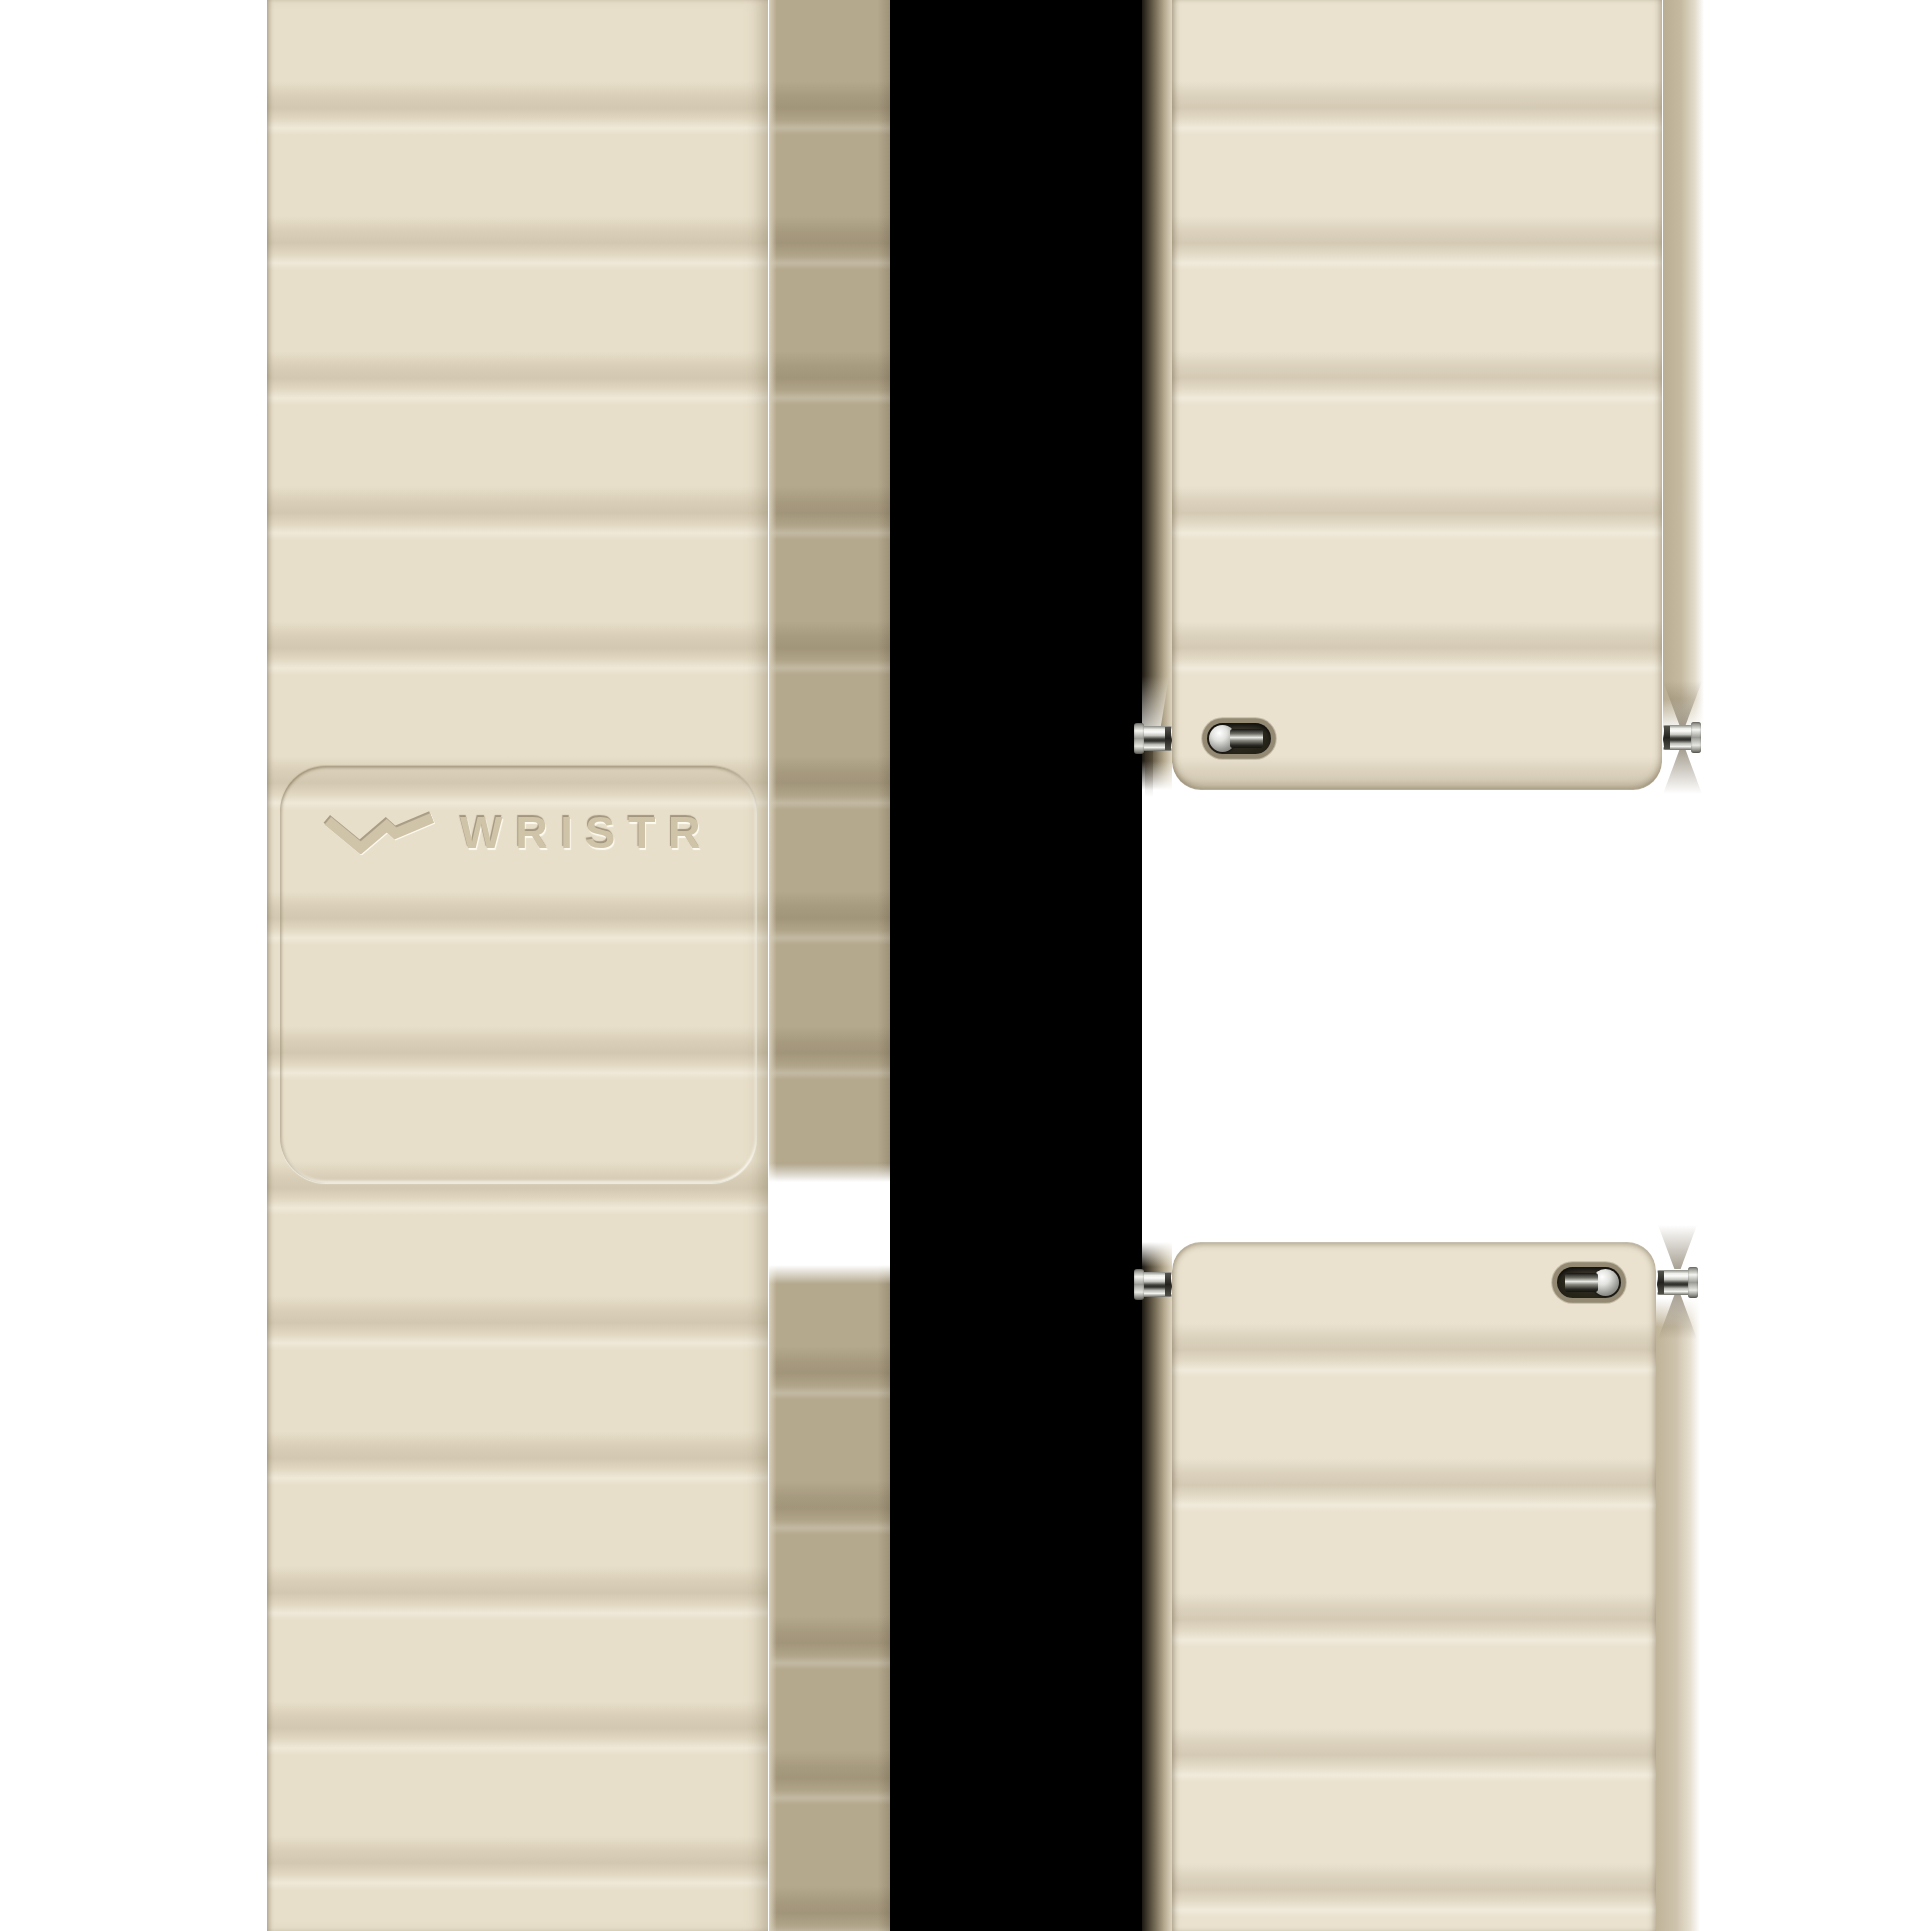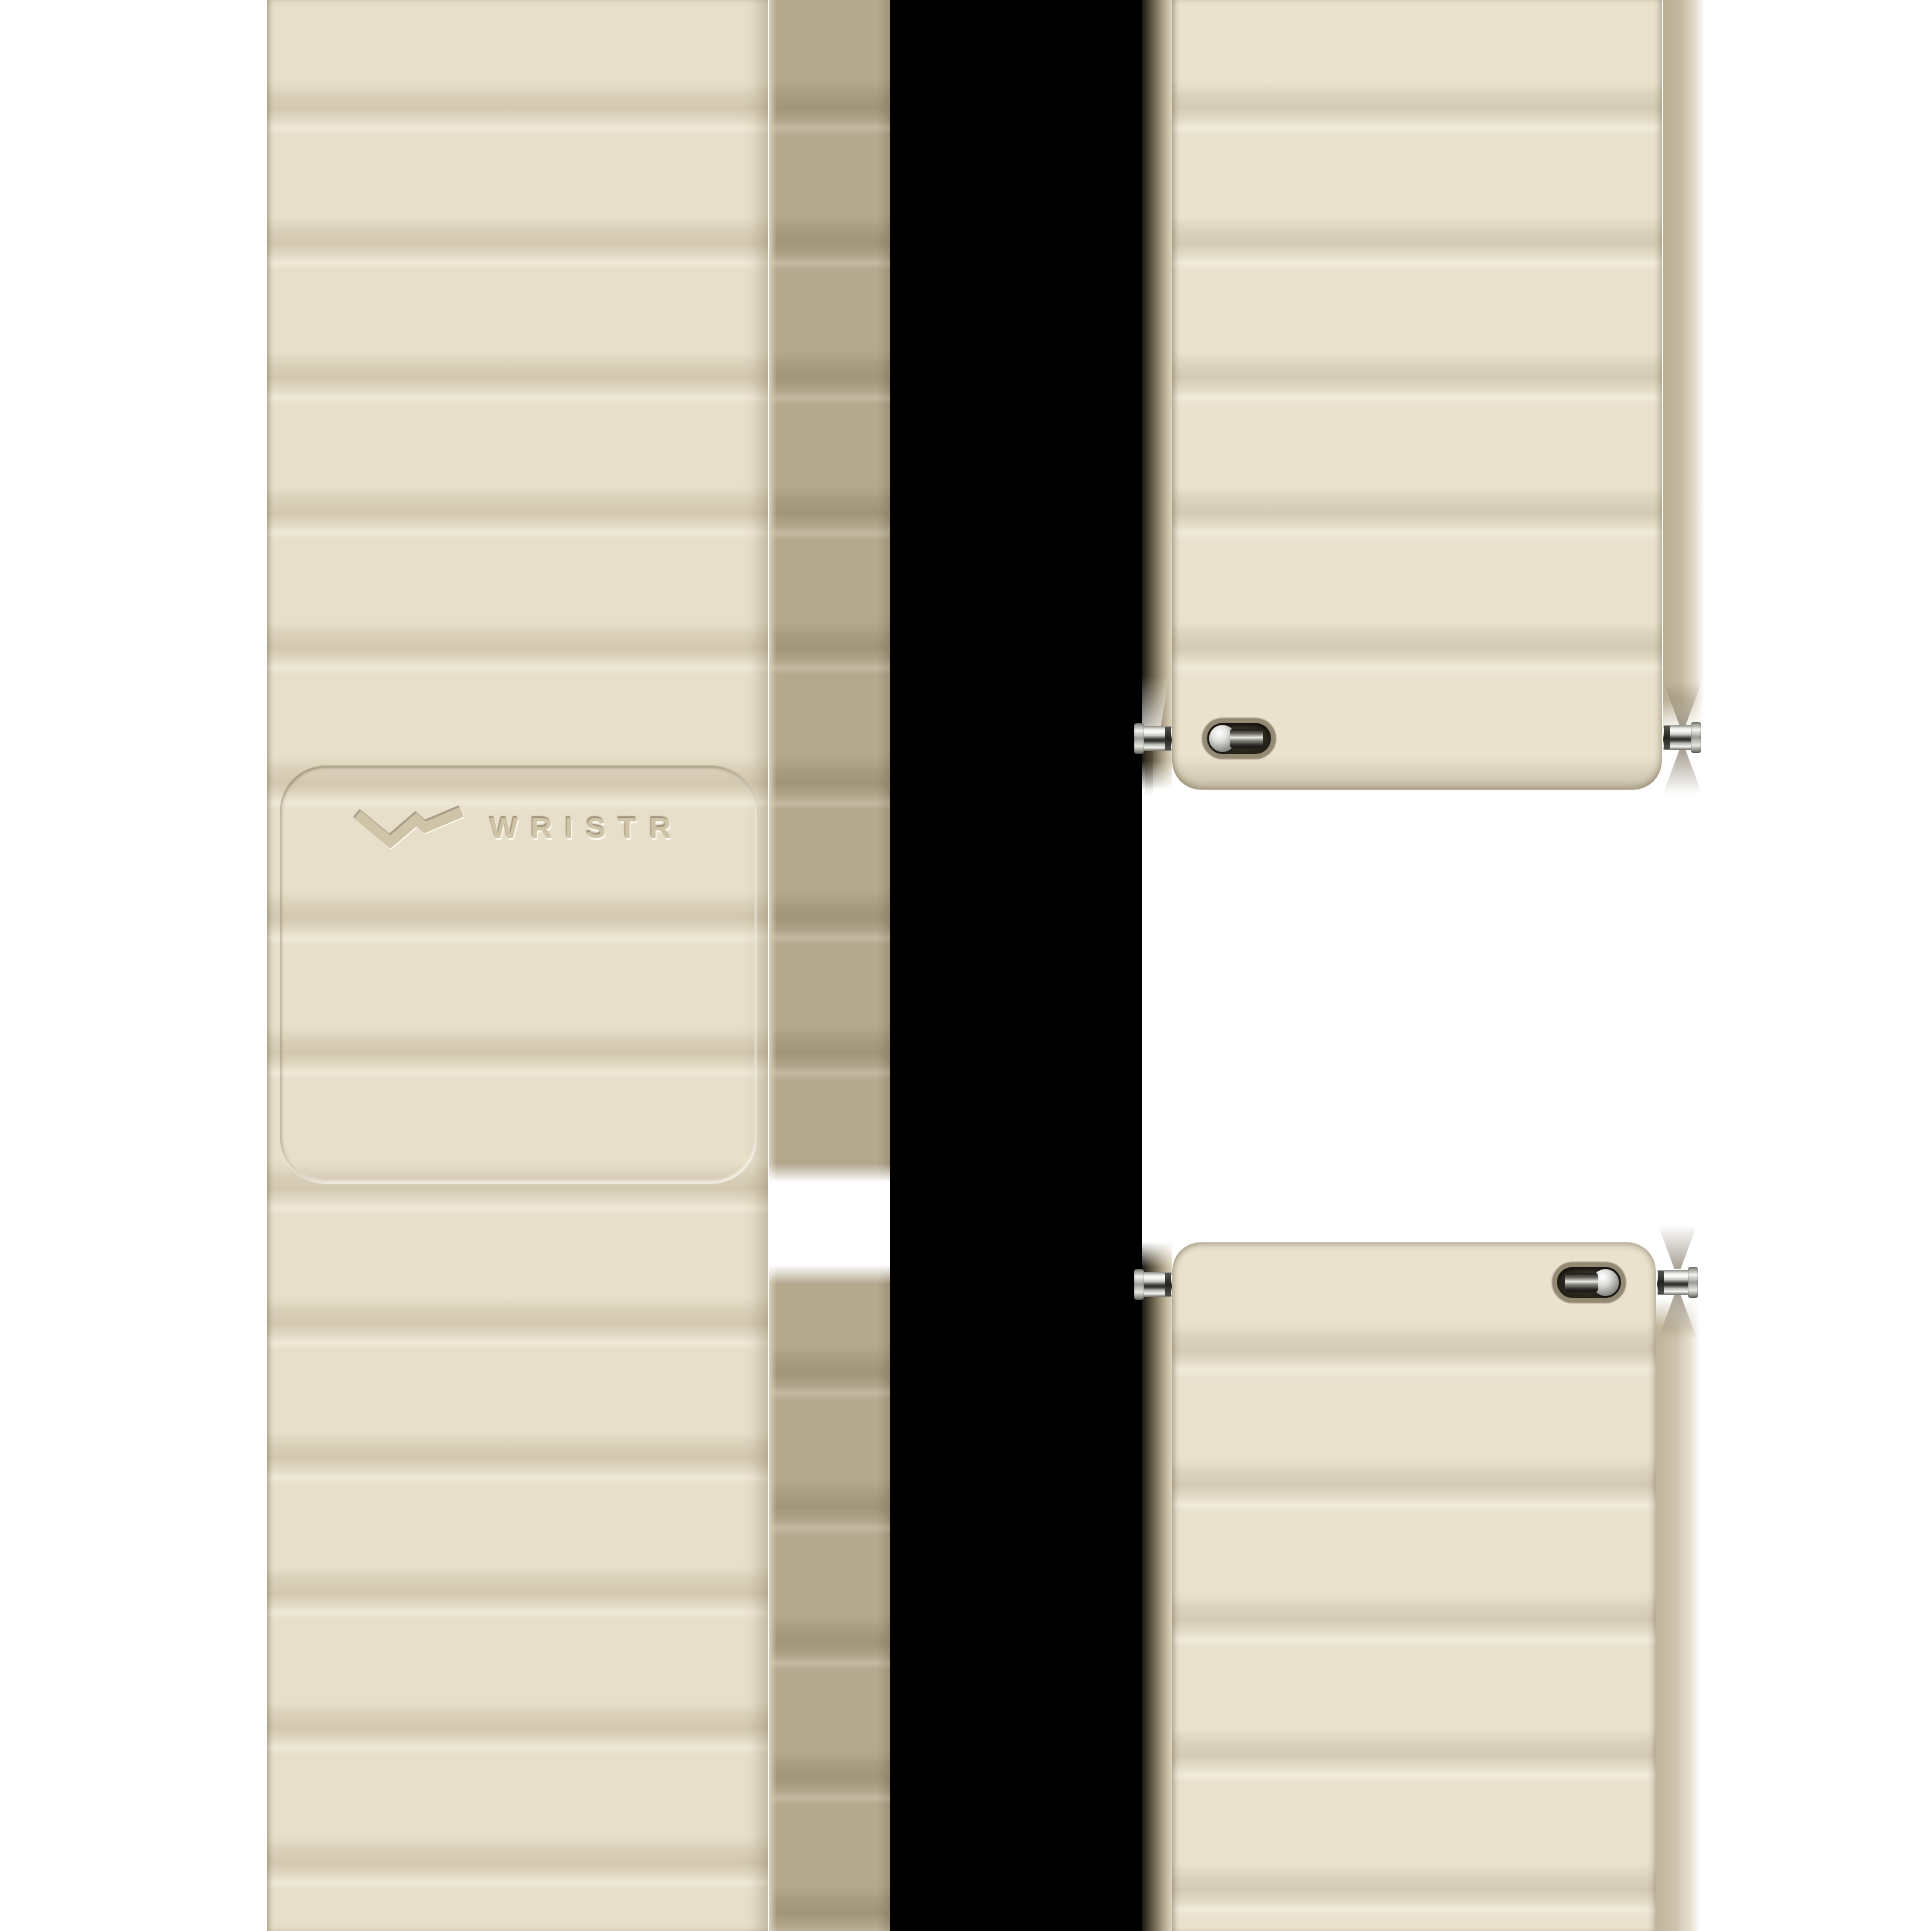--- a/index.html
+++ b/index.html
@@ -27,21 +27,21 @@
     box-shadow: inset 0 2.9px 2.9px -1px rgba(118,102,74,.50),
                 inset 2.9px 0 2.9px -1px rgba(118,102,74,.35),
                 inset -2.9px 0 2.9px -1px rgba(255,255,248,.60),
                 inset 0 -2.9px 2.9px -1px rgba(255,255,248,.78),
                 0 1px 1px rgba(255,255,248,.65),
                 0 -1px 1px rgba(150,133,100,.30);}
   .logo-row{position:absolute;left:50%;top:41px;transform:translateX(-50%);
     display:flex;align-items:center;gap:23px;white-space:nowrap;}
   .logo-mark svg{display:block;
     filter: drop-shadow(-1px -1.9px 0 rgba(105,90,63,.5)) drop-shadow(1px 1.9px 0 rgba(255,253,244,.85));}
-  .logo-text{font-size:30px;font-weight:bold;letter-spacing:12.6px;color:#cfc3a8;
+  .logo-text{font-size:45px;font-weight:bold;letter-spacing:12.6px;color:#cfc3a8;
     text-shadow:-1px -1.9px 1px rgba(105,90,63,.55), 1px 1.9px 1px rgba(255,253,244,.92);}
 
   
   .side-shadow{position:absolute;background-color:#b4a88d;}
   .side-shadow.extra{
     background-image:
       linear-gradient(90deg, #d8cfba 0px, rgba(216,207,186,0) 7.7px),
       linear-gradient(270deg, rgba(70,60,42,.22) 0px, rgba(70,60,42,0) 13.5px),
       repeating-linear-gradient(180deg,
         rgba(0,0,0,0) 0px, rgba(0,0,0,0) 81px,

